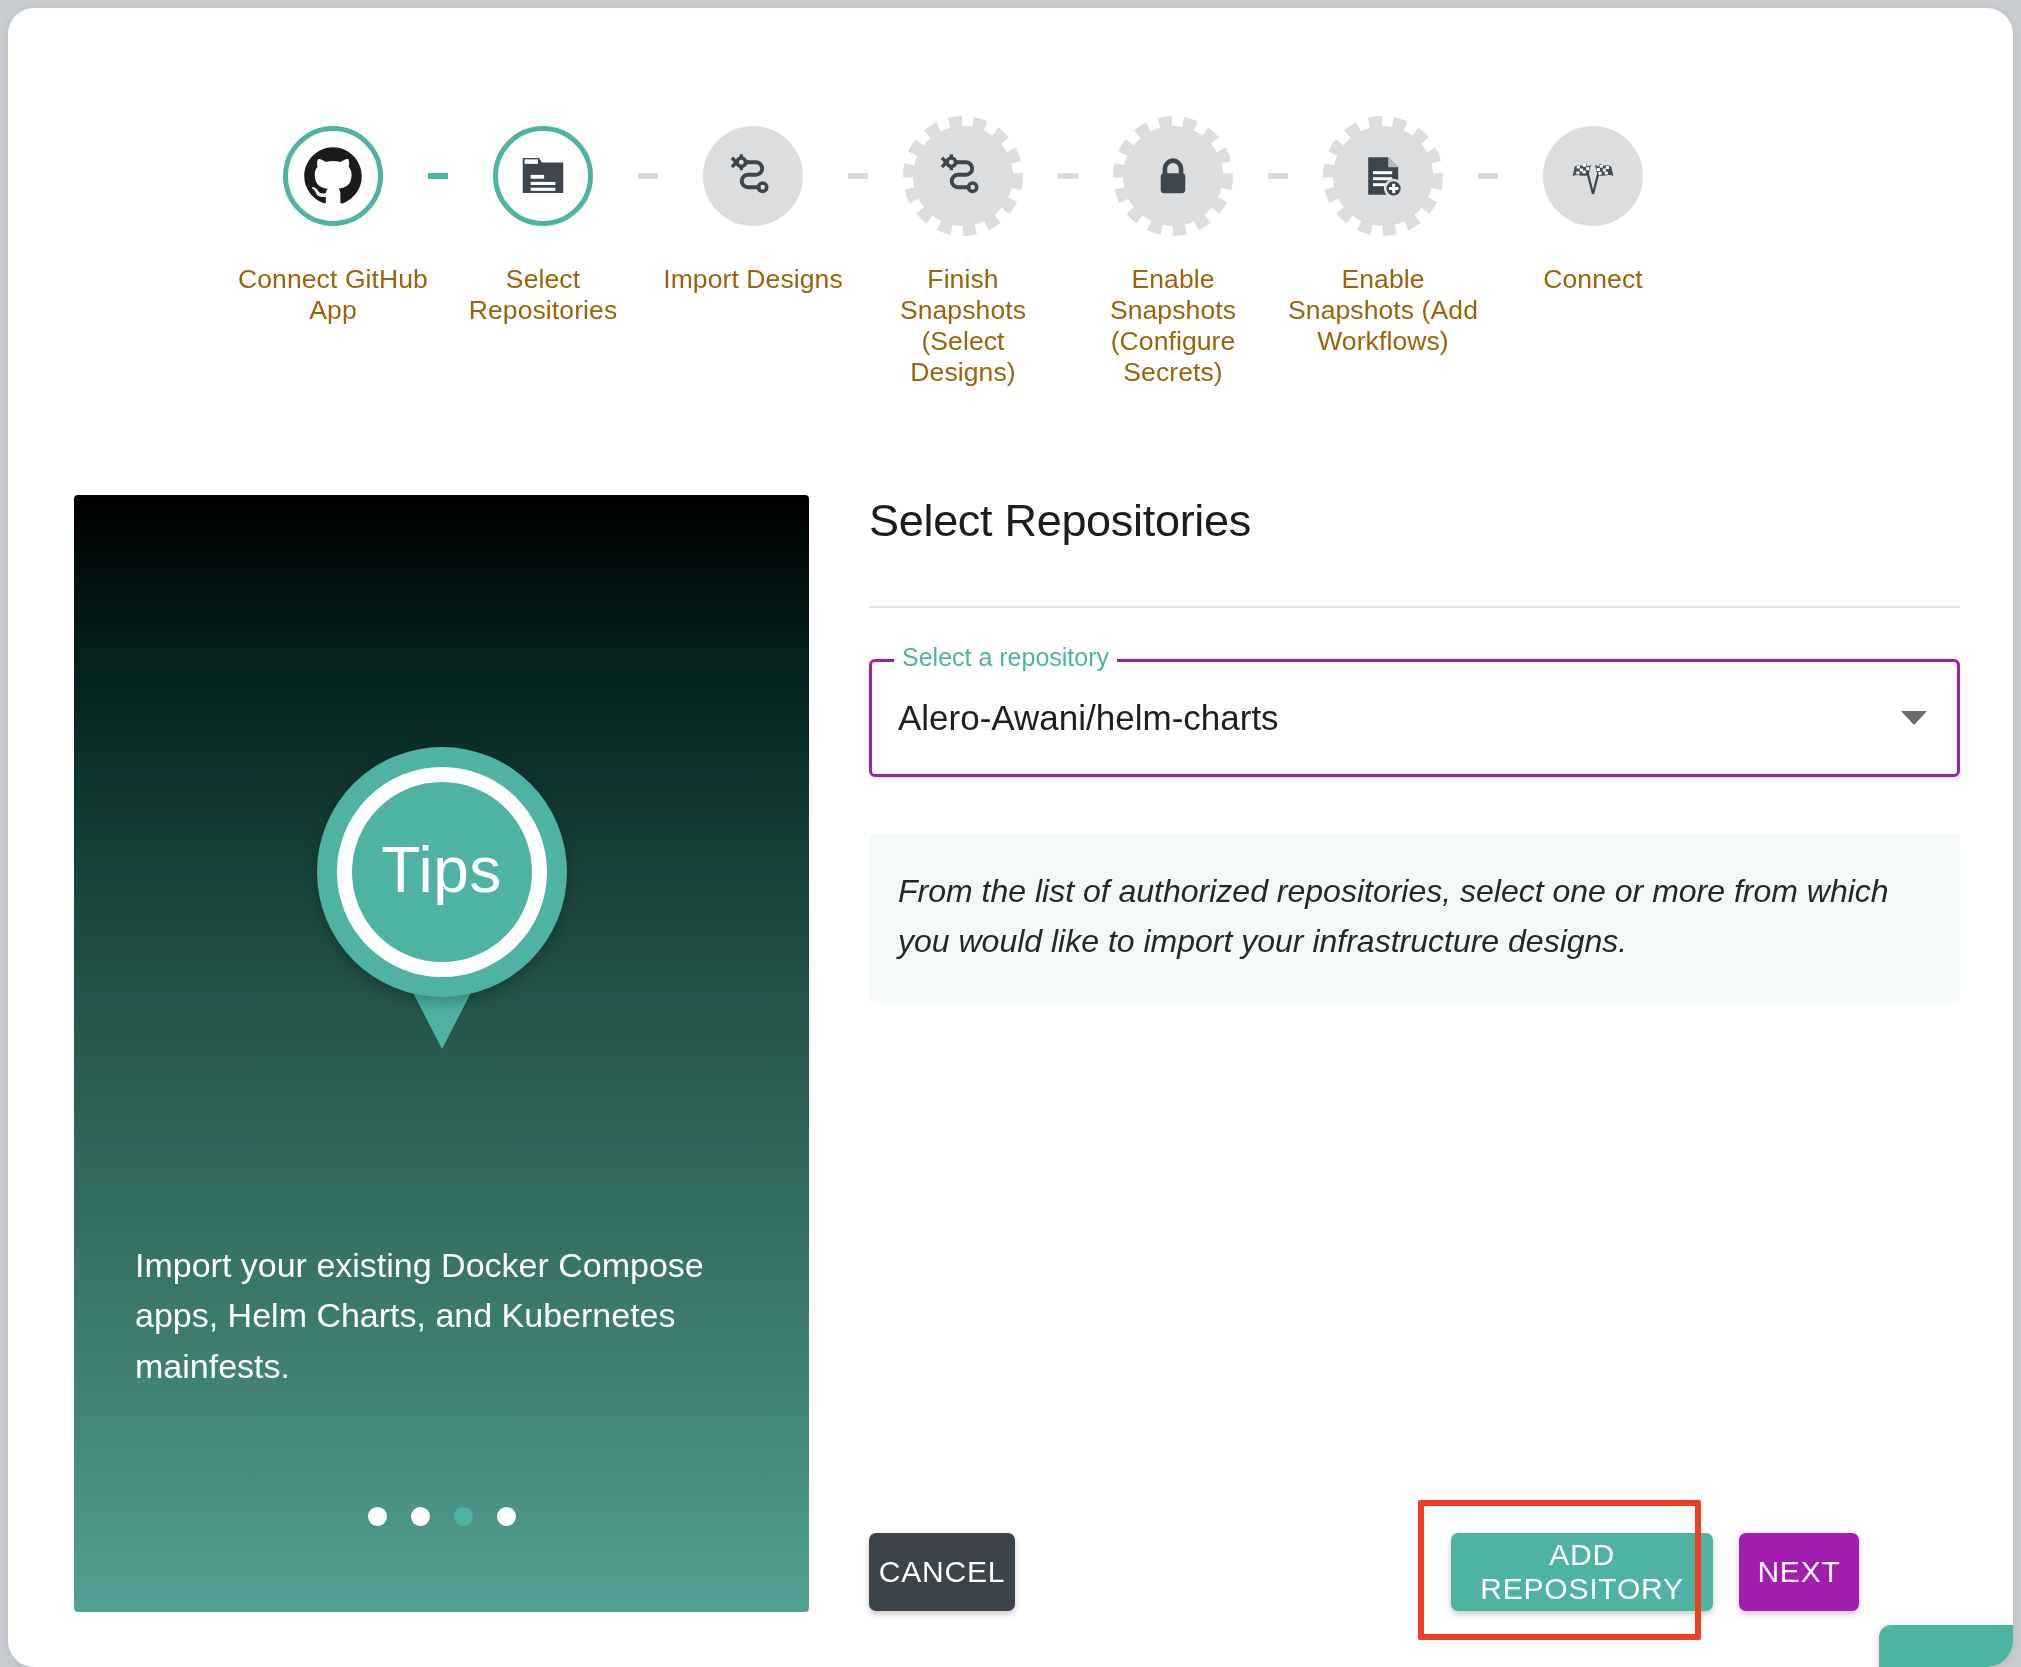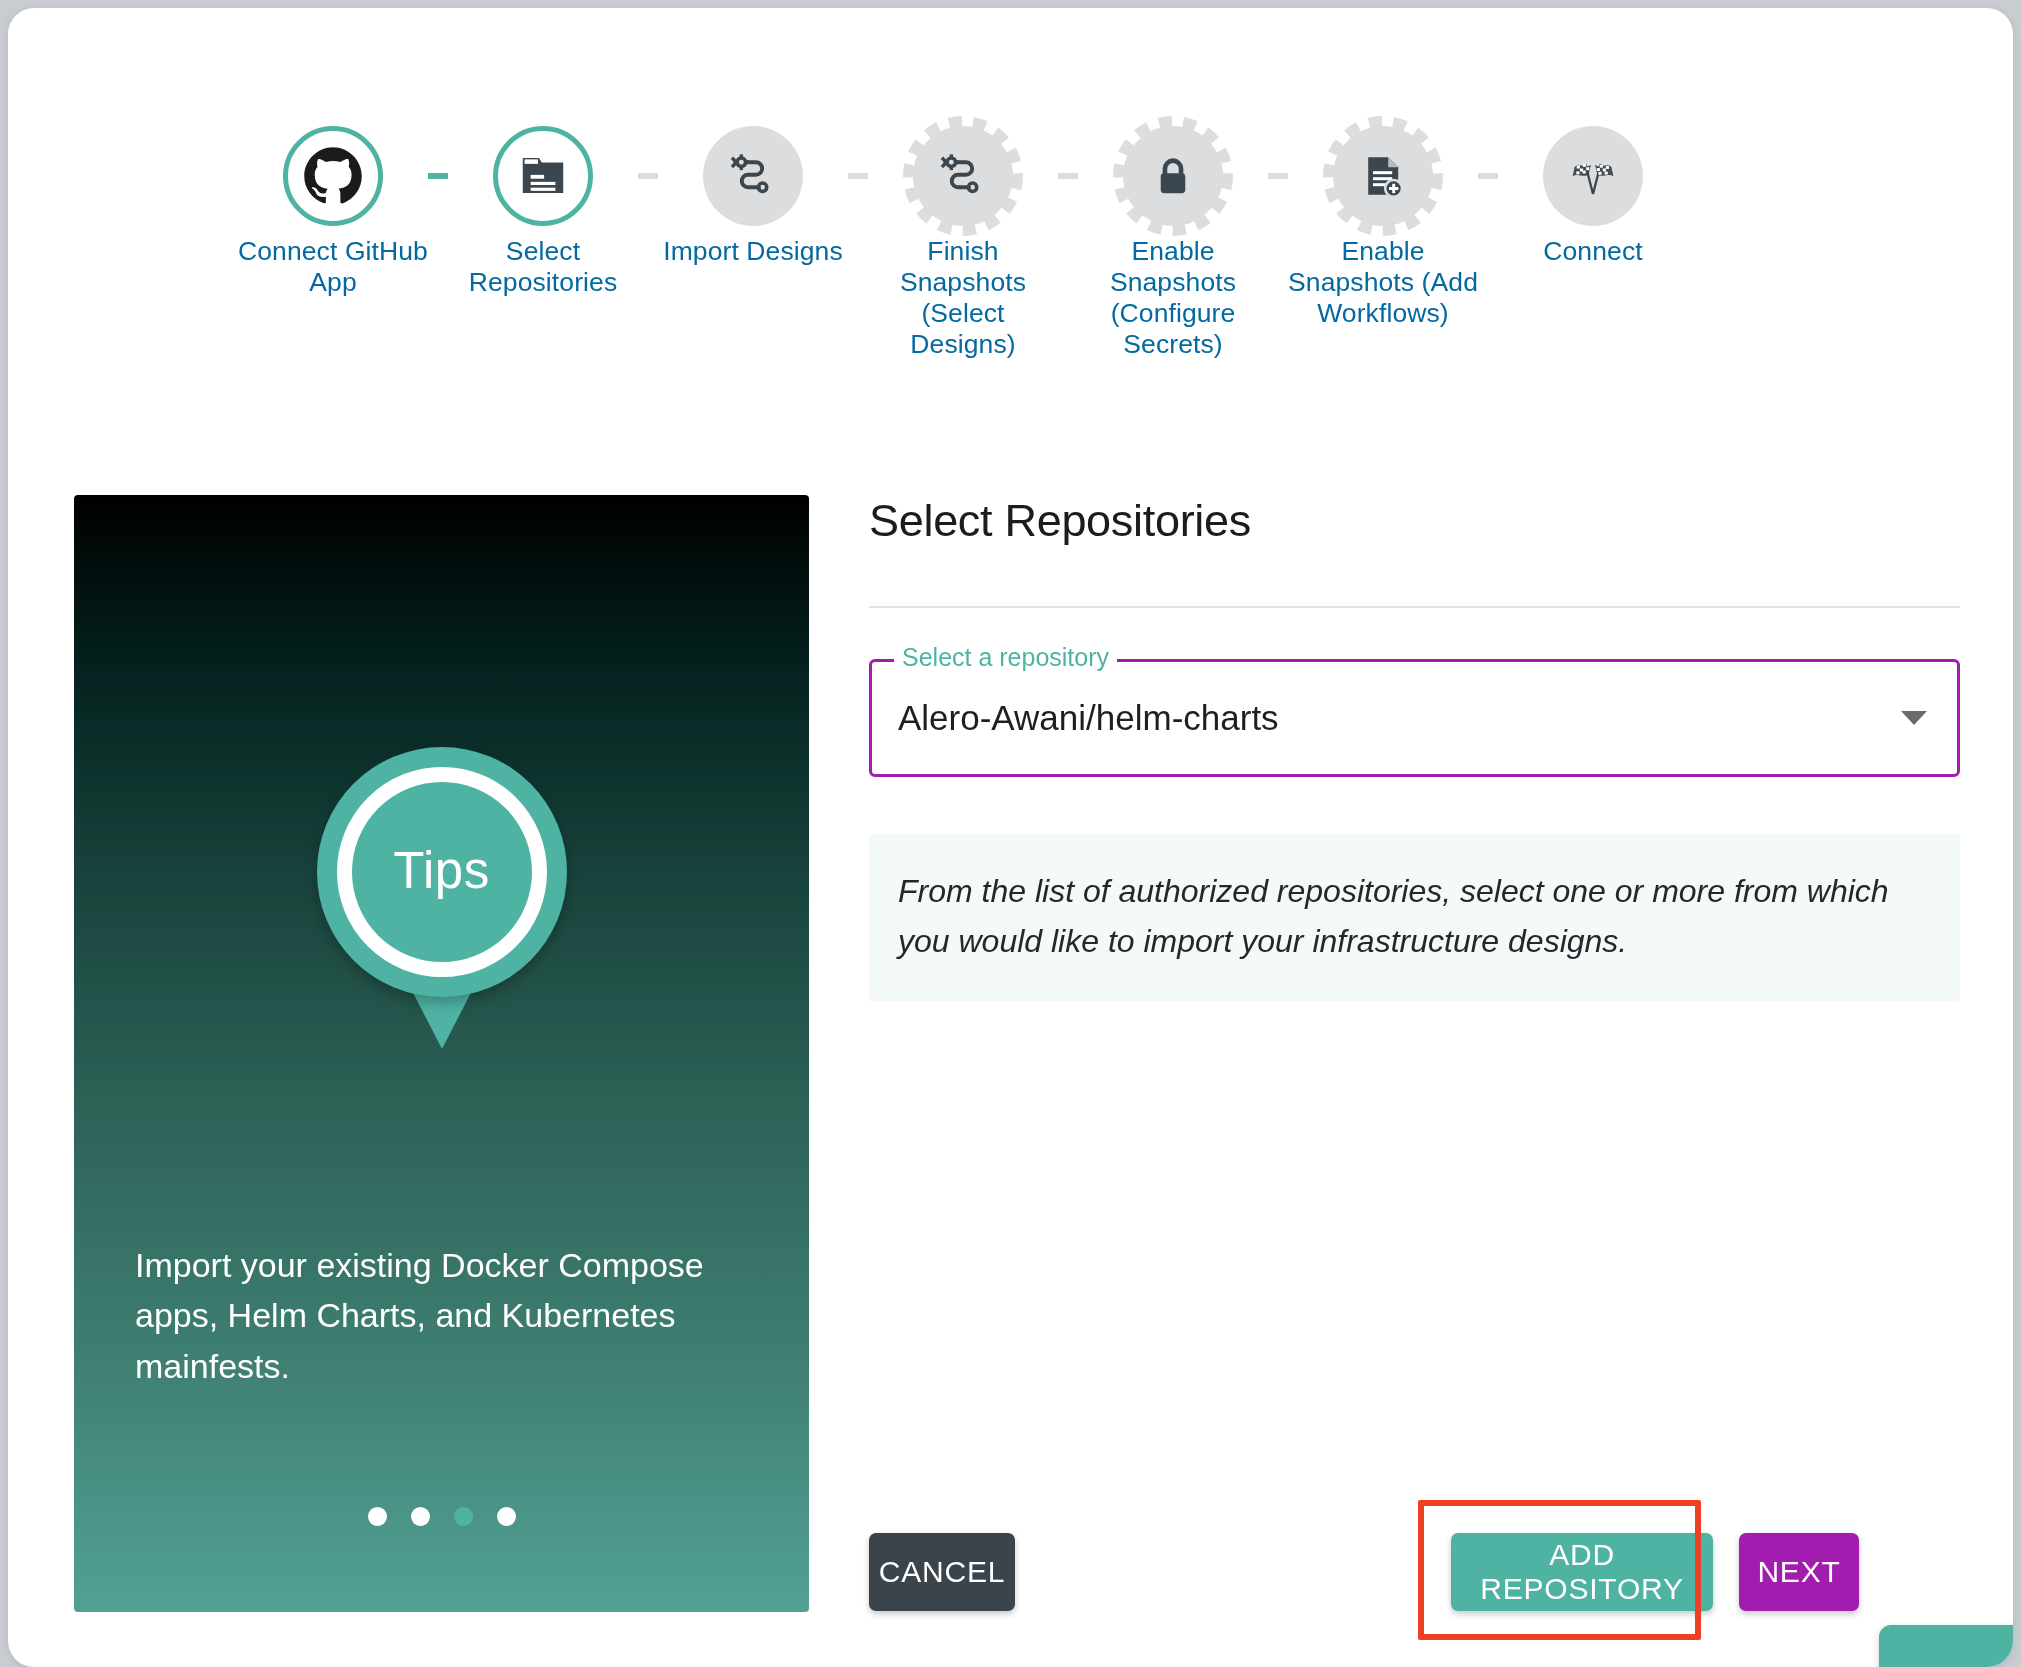--- a/index.html
+++ b/index.html
@@ -56,26 +56,26 @@
   .step-circle.gear {
     background: #dcdddf;
   }
   .gear-ring {
     position: absolute;
     left: -10px; top: -10px;
     width: 120px; height: 120px;
     z-index: 1;
   }
   .step-label {
-    margin-top: 10px;
+    margin-top: 38px;
     width: 190px;
     text-align: center;
     font-size: 26.5px;
     line-height: 1.17;
-    color: #0369a1;
+    color: #a16207;
     letter-spacing: 0.1px;
   }
   .connector {
     flex: 1 1 auto;
     height: 6px;
     background: #dcdddf;
     margin-top: 47px;
     min-width: 20px;
   }
   .connector.done { background: #4fb3a4; }
@@ -111,21 +111,21 @@
     box-shadow: 0 6px 14px rgba(0,0,0,0.25);
   }
   .pin-inner-ring {
     width: 210px; height: 210px;
     border-radius: 50%;
     border: 15px solid #ffffff;
     display: flex; align-items: center; justify-content: center;
   }
   .pin-text {
     color: #ffffff;
-    font-size: 51px;
+    font-size: 64px;
     font-weight: 400;
     letter-spacing: 0.5px;
     line-height: 1;
     margin-top: -4px;
   }
   .pin-tail {
     position: absolute;
     left: 50%; top: 232px;
     transform: translateX(-50%);
     width: 0; height: 0;

